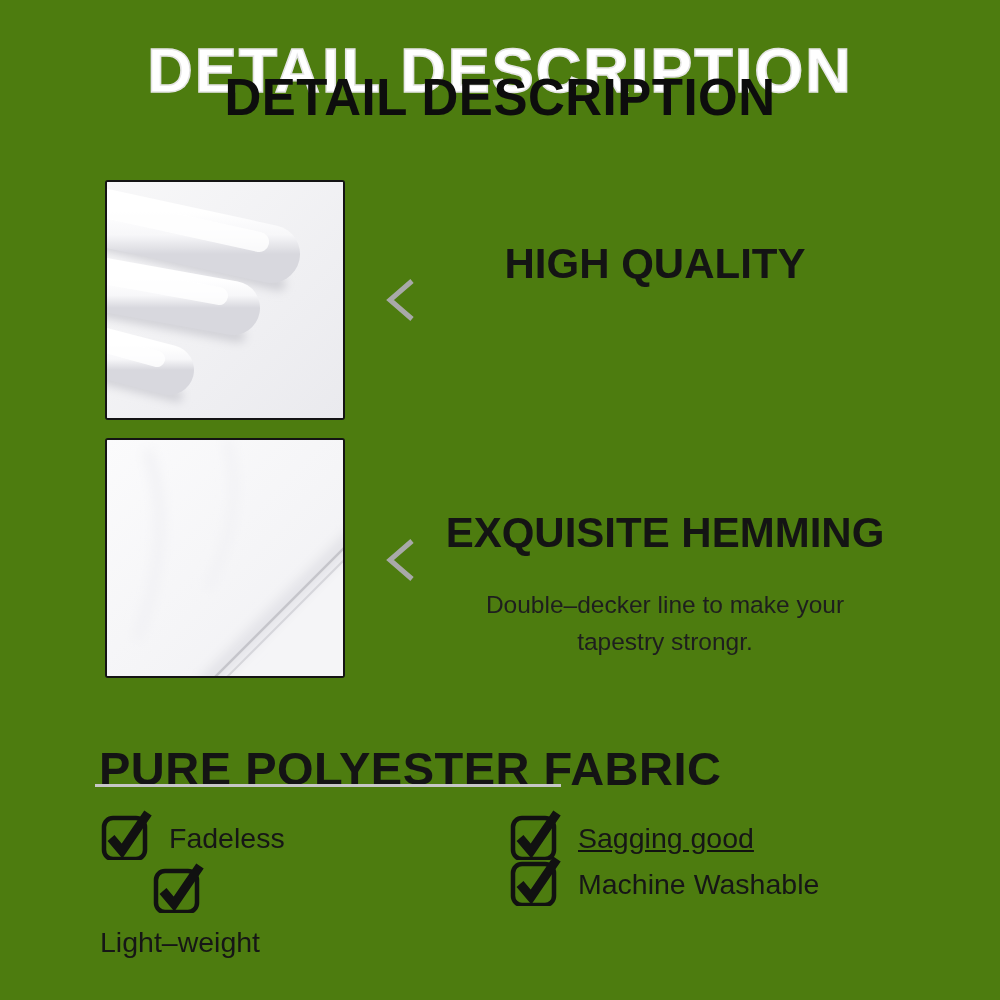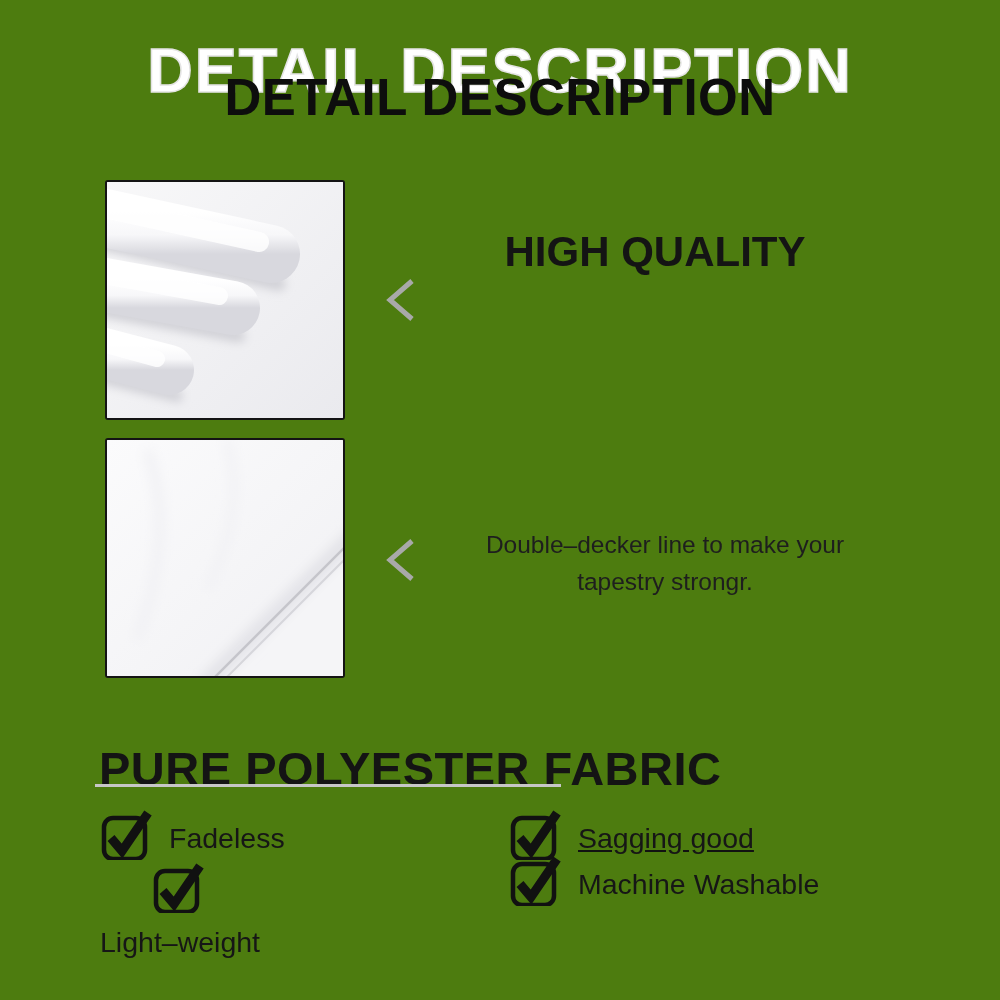--- a/index.html
+++ b/index.html
@@ -42,21 +42,21 @@
   
   .chev { position:absolute; width:32px; height:46px; }
   .chev-0 { left:384px; top:277px; }
   .chev-1 { left:384px; top:537px; }
 
   
   .sec-text { position:absolute; text-align:center; }
   .sec-text-0 { left:420px; top:228px; width:470px; }
   .sec-text-1 { left:420px; top:497px; width:490px; }
   .sec-heading {
-    margin:0; font-size:42px; font-weight:700; letter-spacing:0px;
+    margin:12px; font-size:42px; font-weight:700; letter-spacing:0px;
     color:#141414; white-space:nowrap;
   }
   .sec-body {
     margin:30px 0 0 0; font-size:24.5px; line-height:36.5px;
     color:#1e1e1e;
   }
 
   
   .fabric-heading {
     position:absolute; left:99px; top:741px;
@@ -145,20 +145,21 @@
       <line x1="104" y1="241" x2="241" y2="104" stroke="#c5c5cb" stroke-width="2.5"></line>
       <line x1="113" y1="244" x2="244" y2="113" stroke="#d6d6db" stroke-width="2"></line>
     </svg>
   </div>
 
   <svg class="chev chev-1" viewBox="0 0 32 46" aria-hidden="true">
     <polyline points="28,4 6,23 28,42" fill="none" stroke="#a9a9a9" stroke-width="5"></polyline>
   </svg>
 
   <div class="sec-text sec-text-1">
+    <h2 class="sec-heading">EXQUISITE HEMMING</h2>
     <p class="sec-body">
       <span>Double–decker line to make your</span><br>
       <span>tapestry strongr.</span>
     </p>
   </div>
 
   <div class="fabric-heading">PURE POLYESTER FABRIC</div>
   <div class="heading-underline"></div>
 
   <div class="feature feat-0">

